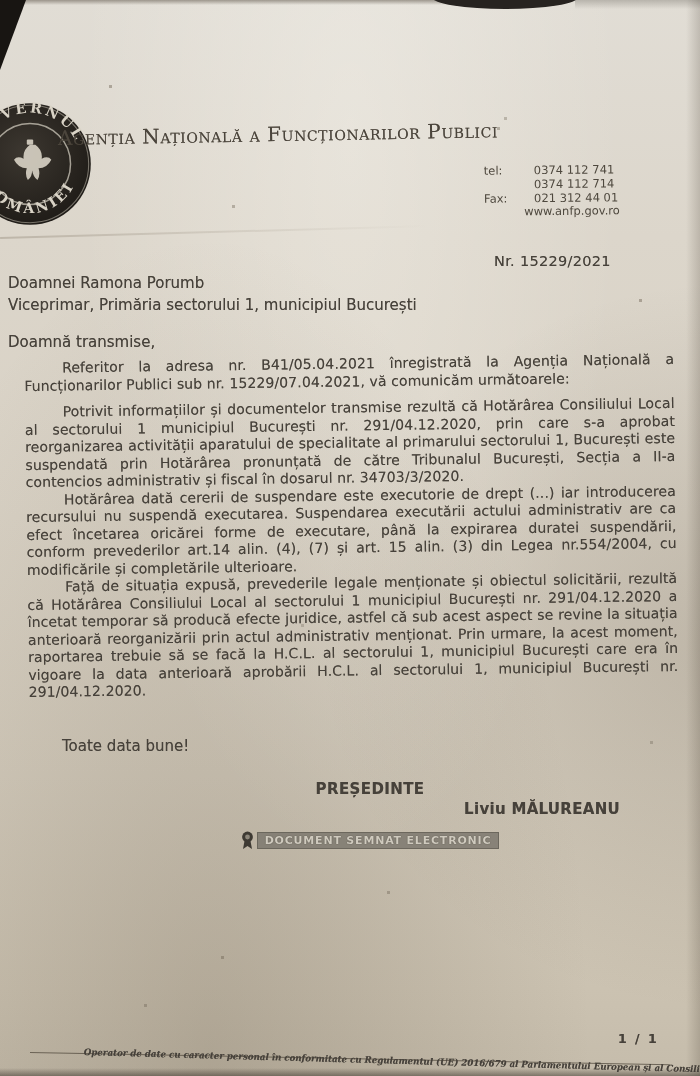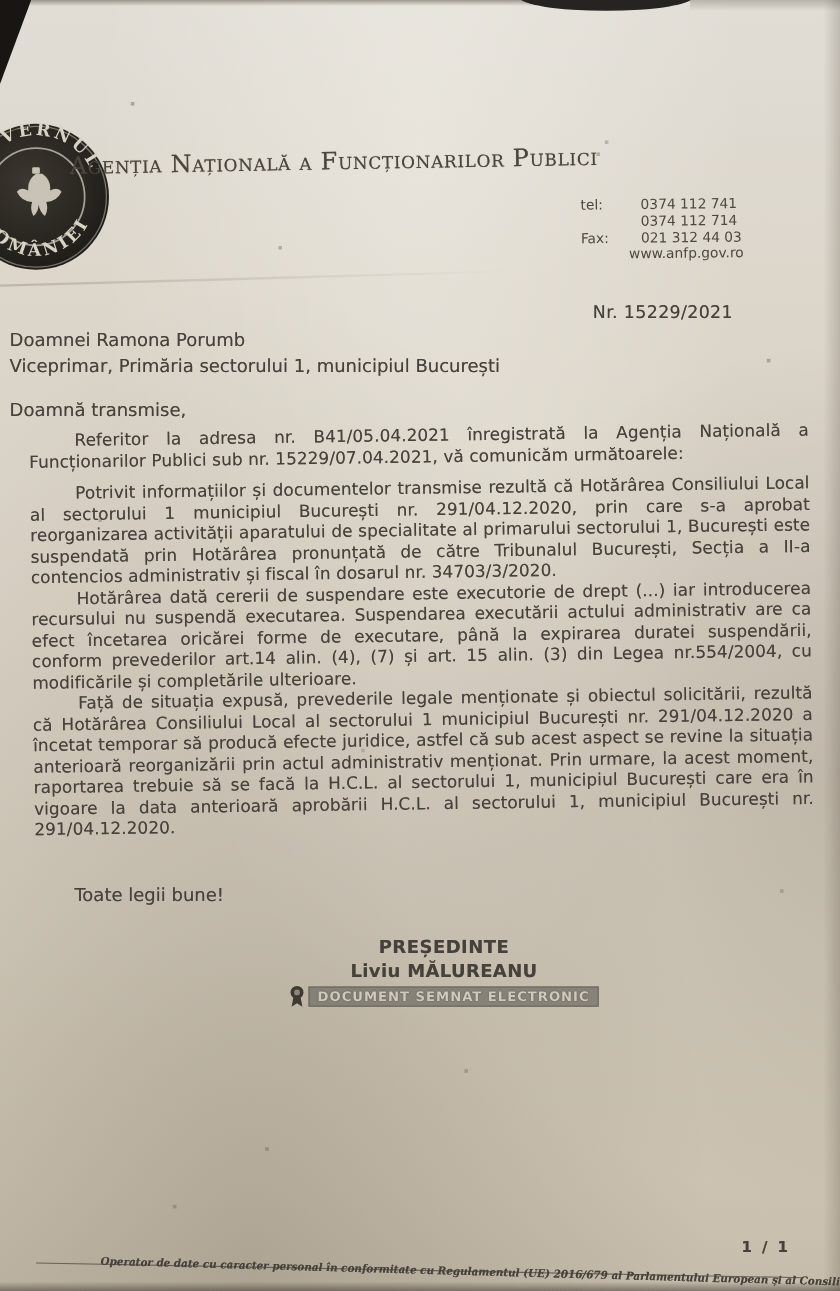--- a/index.html
+++ b/index.html
@@ -75,22 +75,22 @@
     font-size:14px;line-height:17.5px;letter-spacing:.1px;
     text-align:justify;
     transform:rotate(-.8deg);transform-origin:left top;
   }
   .letter-body p{margin:0;text-indent:38px;}
   .letter-body p.first{margin-bottom:9px;}
   .closing{position:absolute;left:62px;top:737px;font-size:15px;}
   
   .signature{position:absolute;left:120px;top:780px;width:500px;text-align:center;}
   .sig-role{font-size:15px;font-weight:bold;letter-spacing:.4px;}
-  .sig-name{font-size:15px;font-weight:bold;letter-spacing:.3px;margin-top:2px;}
-  .stamp-row{margin-top:3px;display:flex;align-items:center;justify-content:center;gap:3px;}
+  .sig-name{font-size:15px;font-weight:bold;letter-spacing:.3px;margin-top:2px;text-align:right;}
+  .stamp-row{margin-top:13px;display:flex;align-items:center;justify-content:center;gap:3px;}
   .stamp{
     display:inline-block;background:rgba(125,120,110,.85);
     padding:1px 7px;border:1px solid rgba(90,85,76,.6);
     font-size:11px;font-weight:bold;letter-spacing:.8px;
     color:#cfcabe;text-shadow:0 0 1px #5d584f, 0 0 1px #5d584f;
     filter:blur(.2px);
   }
   .stamp-note{font-size:11px;color:#4e483e;margin-top:1px;}
   
   .footer-line{
@@ -155,21 +155,21 @@
     <div class="contact-row">
       <span class="lbl">tel:</span>
       <span class="val">0374 112 741</span>
     </div>
     <div class="contact-row">
       <span class="lbl"></span>
       <span class="val">0374 112 714</span>
     </div>
     <div class="contact-row">
       <span class="lbl">Fax:</span>
-      <span class="val">021 312 44 03</span>
+      <span class="val">021 312 44 01</span>
     </div>
     <div class="contact-row site">
       <span class="val">www.anfp.gov.ro</span>
     </div>
   </div>
 
   <div class="ref-number ink">Nr. 15229/2021</div>
 
   <div class="recipient ink">
     <div>Doamnei Ramona Porumb</div>
@@ -178,21 +178,21 @@
 
   <div class="salutation ink">Doamnă transmise,</div>
 
   <div class="letter-body ink">
     <p class="first">Referitor la adresa nr. B41/05.04.2021 înregistrată la Agenția Națională a Funcționarilor Publici sub nr. 15229/07.04.2021, vă comunicăm următoarele:</p>
     <p>Potrivit informațiilor și documentelor transmise rezultă că Hotărârea Consiliului Local al sectorului 1 municipiul București nr. 291/04.12.2020, prin care s-a aprobat reorganizarea activității aparatului de specialitate al primarului sectorului 1, București este suspendată prin Hotărârea pronunțată de către Tribunalul București, Secția a II-a contencios administrativ și fiscal în dosarul nr. 34703/3/2020.</p>
     <p>Hotărârea dată cererii de suspendare este executorie de drept (...) iar introducerea recursului nu suspendă executarea. Suspendarea executării actului administrativ are ca efect încetarea oricărei forme de executare, până la expirarea duratei suspendării, conform prevederilor art.14 alin. (4), (7) și art. 15 alin. (3) din Legea nr.554/2004, cu modificările și completările ulterioare.</p>
     <p>Față de situația expusă, prevederile legale menționate și obiectul solicitării, rezultă că Hotărârea Consiliului Local al sectorului 1 municipiul București nr. 291/04.12.2020 a încetat temporar să producă efecte juridice, astfel că sub acest aspect se revine la situația anterioară reorganizării prin actul administrativ menționat. Prin urmare, la acest moment, raportarea trebuie să se facă la H.C.L. al sectorului 1, municipiul București care era în vigoare la data anterioară aprobării H.C.L. al sectorului 1, municipiul București nr. 291/04.12.2020.</p>
   </div>
 
-  <div class="closing ink">Toate legii bune!</div>
+  <div class="closing ink">Toate data bune!</div>
 
   <div class="signature">
     <div class="sig-role ink">PREȘEDINTE</div>
     <div class="sig-name ink">Liviu MĂLUREANU</div>
     <div class="stamp-row">
       <svg width="13" height="19" viewBox="0 0 13 19">
         <circle cx="6.5" cy="6" r="5.4" fill="#3e3a33"></circle>
         <circle cx="6.5" cy="6" r="2.4" fill="#8d877b"></circle>
         <path d="M3.5 10 L2 18 L6.5 15 L11 18 L9.5 10 Z" fill="#3e3a33"></path>
       </svg>

